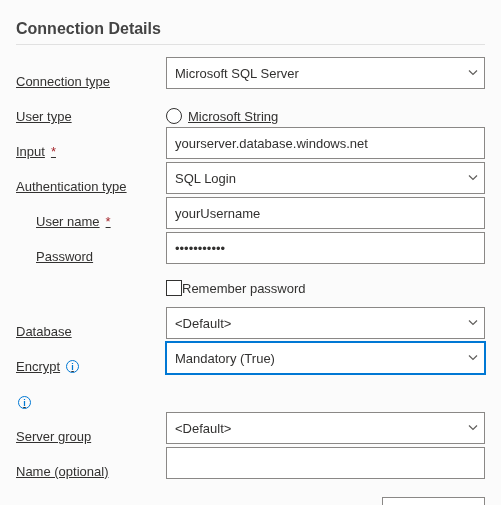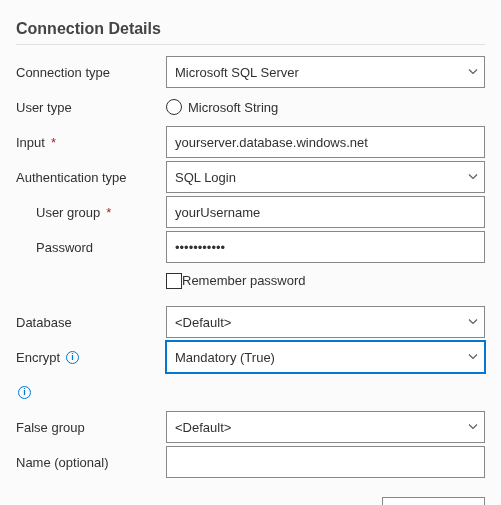--- a/index.html
+++ b/index.html
@@ -1,19 +1,19 @@
 <!DOCTYPE html>
 <html><head>
 <meta charset="utf-8">
 <style>
   * { box-sizing: border-box; font-family: "Segoe UI", Arial, sans-serif; }
   body { margin: 0; width: 501px; height: 505px; background: #fbfbfb; color: #323130; font-size: 13px; }
   .panel { padding: 12px 16px 0 16px; }
   .title { font-size: 16px; font-weight: 600; color: #444; padding: 8px 0 6px 0; border-bottom: 1px solid #e1e1e1; margin-bottom: 10px; }
-  .row { display: flex; align-items: center; min-height: 34px; margin-bottom: 1px; }
+  .row { display: flex; align-items: flex-end; min-height: 34px; margin-bottom: 1px; text-decoration: underline; }
   .label { width: 150px; flex-shrink: 0; color: #323130; display: flex; align-items: center; gap: 4px; }
   .req { color: #a4262c; margin-left: 2px; }
   .field { flex: 1; }
   .select, .input { width: 100%; height: 32px; border: 1px solid #8a8886; background: #fff; padding: 0 8px; font-size: 13px; font-family: inherit; color: #323130; }
   .select { position: relative; text-align: left; padding-right: 22px; cursor: pointer; }
   .select.highlight { border-color: #0078d4; outline: 1px solid #0078d4; }
   .chev { position: absolute; right: 6px; top: 50%; transform: translateY(-55%); pointer-events: none; }
   .chev svg { width: 10px; height: 10px; display: block; }
   .radiogroup { display: flex; gap: 18px; align-items: center; }
   .radio { display: inline-flex; align-items: center; gap: 6px; cursor: pointer; }
@@ -80,21 +80,21 @@
             <svg viewBox="0 0 10 10">
               <path d="M1 3 L5 7 L9 3" fill="none" stroke="#605e5c" stroke-width="1.2"></path>
             </svg>
           </span>
       </button>
     </div>
   </div>
 
   <div class="row">
     <div class="label" style="padding-left:20px;">
-        <span>User group</span>
+        <span>User name</span>
         <span class="req">*</span>
       </div>
     <div class="field"><input class="input" type="text" value="yourUsername" style=""></div>
   </div>
 
   <div class="row">
     <div class="label" style="padding-left:20px;">
         <span>Password</span>
       </div>
     <div class="field"><input class="input" type="text" value="•••••••••••" style=""></div>
@@ -144,21 +144,21 @@
   </div>
 
   <div class="row">
     <div class="label">
         <span class="info-icon">i</span>
       </div>
   </div>
 
   <div class="row">
     <div class="label">
-        <span>False group</span>
+        <span>Server group</span>
       </div>
     <div class="field">
       <button class="select">
         <span>&lt;Default&gt;</span>
         <span class="chev">
             <svg viewBox="0 0 10 10">
               <path d="M1 3 L5 7 L9 3" fill="none" stroke="#605e5c" stroke-width="1.2"></path>
             </svg>
           </span>
       </button>

